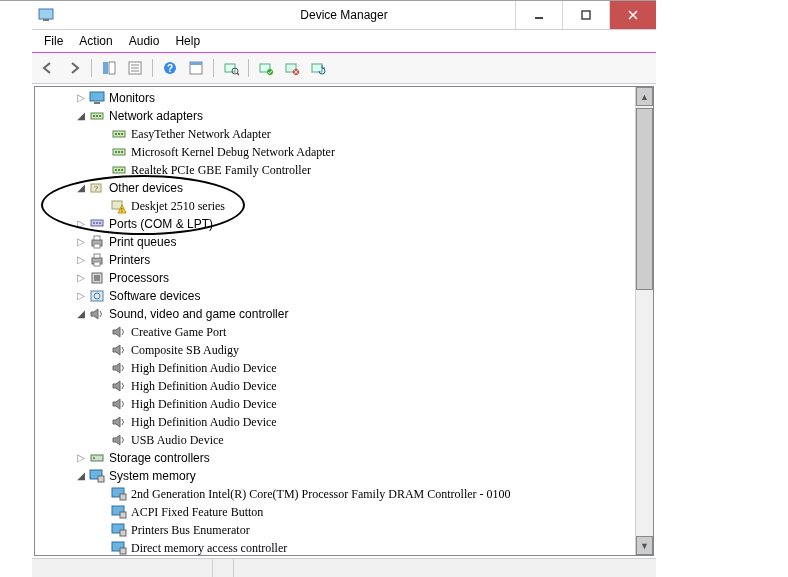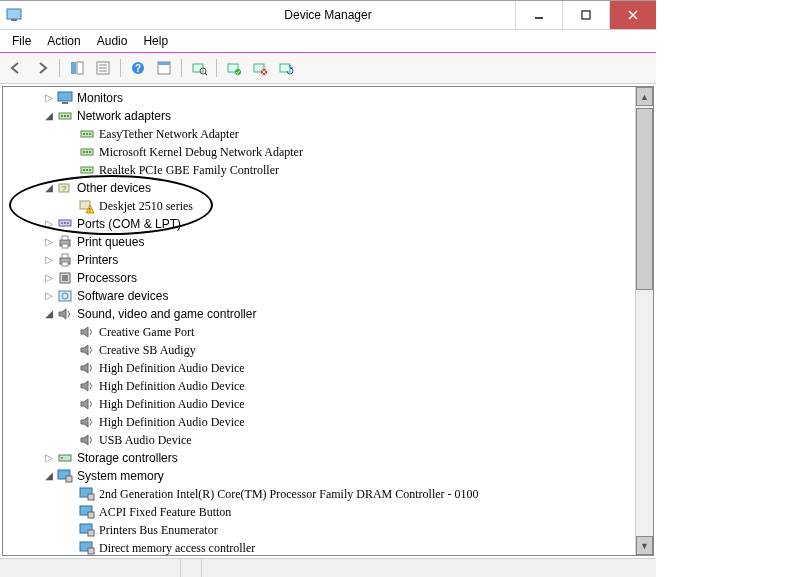--- a/index.html
+++ b/index.html
@@ -11,20 +11,21 @@
     color: #000;
   }
   .window {
     width: 656px;
     height: 577px;
     display: flex;
     flex-direction: column;
     box-sizing: border-box;
     border-top: 1px solid #a0a0a0;
     position: relative;
+    padding-left: 32px;
   }
   .titlebar {
     height: 28px;
     display: flex;
     align-items: center;
     background: #fff;
     border-bottom: 1px solid #d0d0d0;
     position: relative;
   }
   .titlebar .appicon {
@@ -405,21 +406,21 @@
               <path d="M11 5 Q14 8 11 11" fill="none" stroke="#666"></path>
             </svg></span>
           <span class="label">Creative Game Port</span>
         </div>
         <div class="row ind2">
           <span class="expander none"></span>
           <span class="icon"><svg viewBox="0 0 16 16">
               <polygon points="2,6 5,6 9,3 9,13 5,10 2,10" fill="#999" stroke="#666"></polygon>
               <path d="M11 5 Q14 8 11 11" fill="none" stroke="#666"></path>
             </svg></span>
-          <span class="label">Creative SB Audigy</span>
+          <span class="label">Composite SB Audigy</span>
         </div>
         <div class="row ind2">
           <span class="expander none"></span>
           <span class="icon"><svg viewBox="0 0 16 16">
               <polygon points="2,6 5,6 9,3 9,13 5,10 2,10" fill="#999" stroke="#666"></polygon>
               <path d="M11 5 Q14 8 11 11" fill="none" stroke="#666"></path>
             </svg></span>
           <span class="label">High Definition Audio Device</span>
         </div>
         <div class="row ind2">

